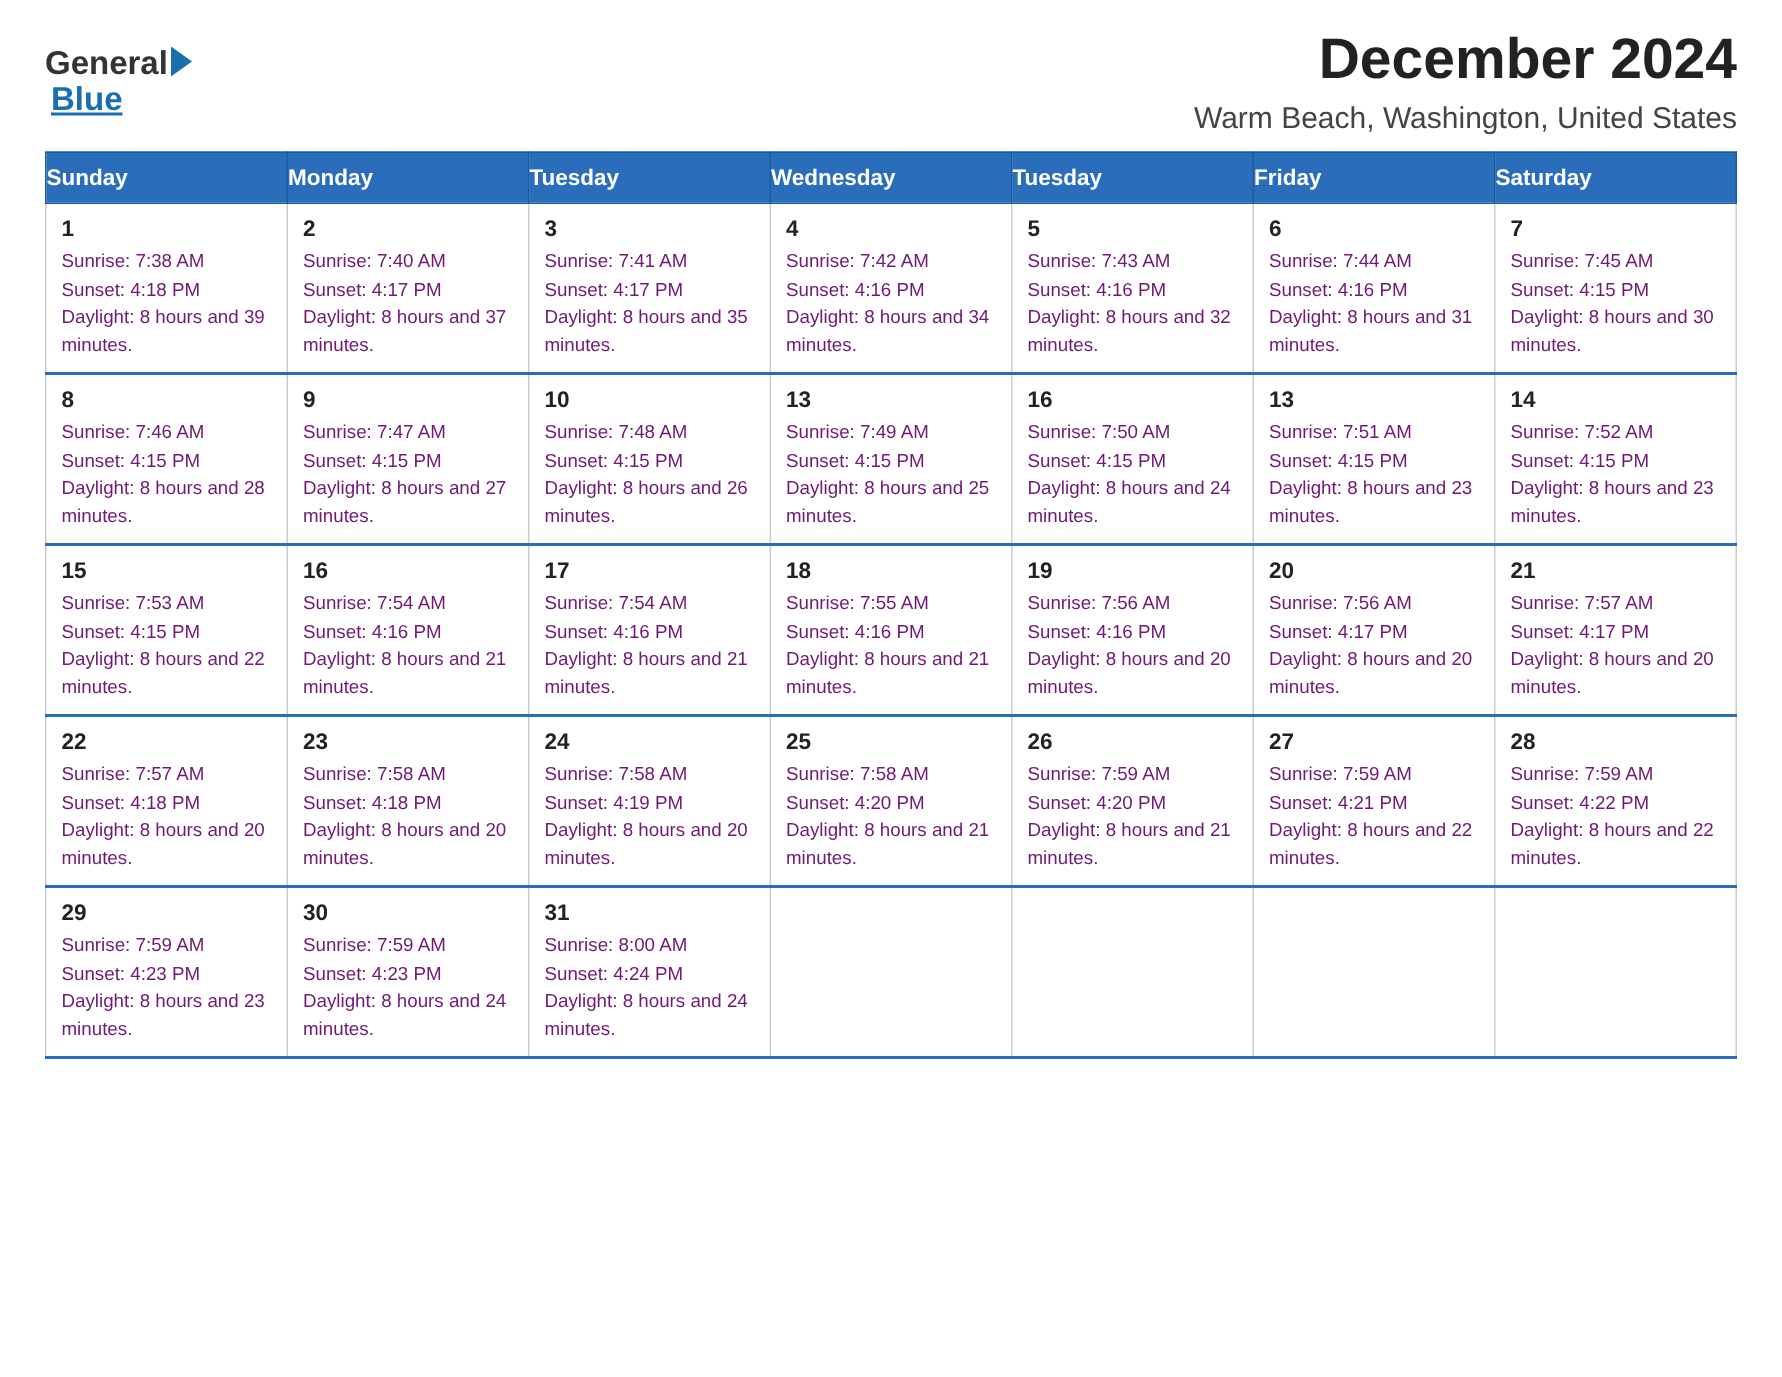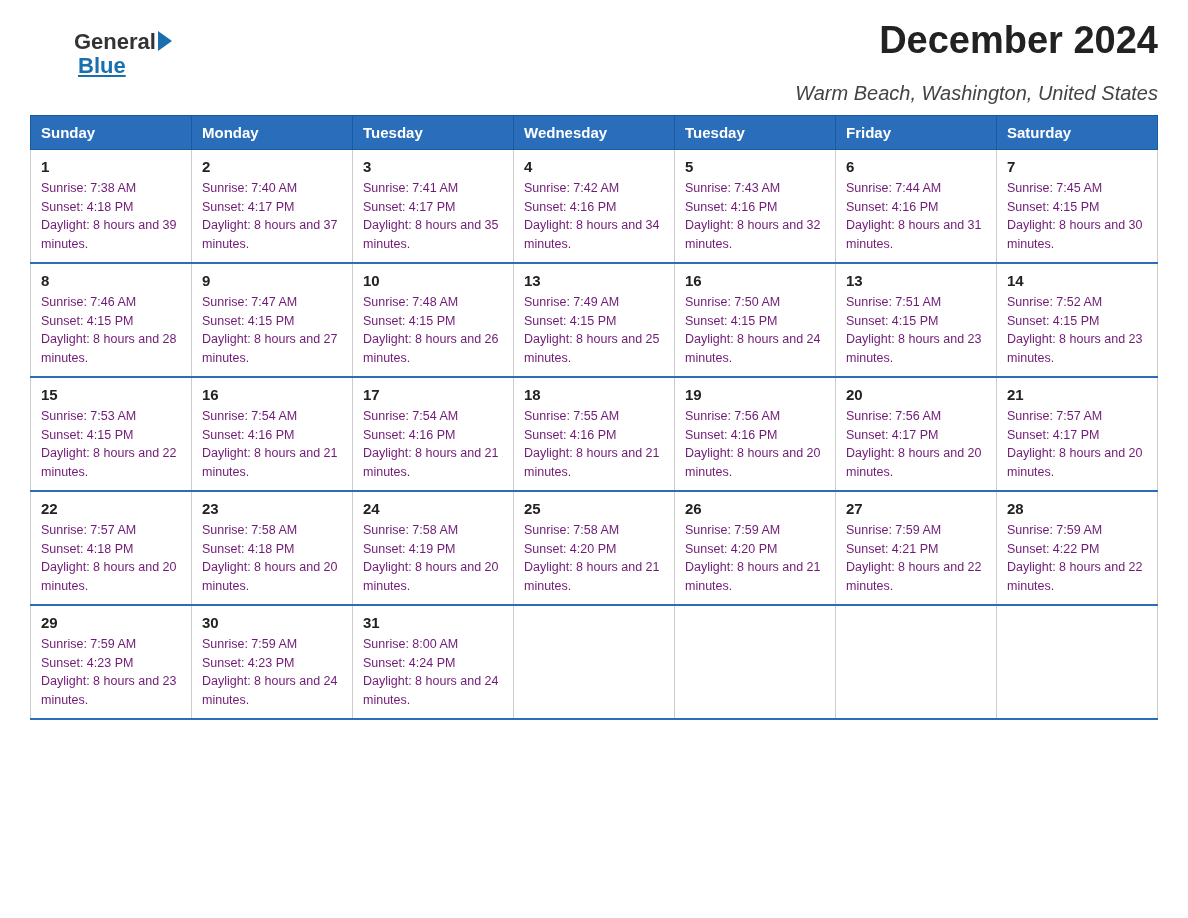--- a/index.html
+++ b/index.html
@@ -13,21 +13,20 @@
     .header {
       display: flex;
       justify-content: space-between;
       align-items: flex-start;
       margin-bottom: 10px;
     }
     .logo {
       display: flex;
       align-items: center;
       margin-top: 10px;
-      margin-left: 44px;
     }
     .logo-text-general {
       font-size: 22px;
       font-weight: bold;
       color: #333;
     }
     .logo-text-blue {
       font-size: 22px;
       font-weight: bold;
       color: #1a6faf;
@@ -47,34 +46,33 @@
     }
     .month-title {
       font-size: 38px;
       font-weight: bold;
       color: #222;
       line-height: 1.1;
     }
     .location-title {
       font-size: 20px;
       color: #444;
-      margin-top: 20px;
-      font-style: italic;
+      margin-top: 6px;
     }
     table {
       width: 100%;
       border-collapse: collapse;
       margin-top: 10px;
     }
     thead tr th {
       background-color: #2a6ebb;
       color: #ffffff;
       font-size: 15px;
       font-weight: bold;
-      padding: 8px 10px;
+      padding: 8px 0;
       text-align: left;
       border: 1px solid #1a5aa0;
     }
     tbody tr td {
       vertical-align: top;
       padding: 8px 10px;
       font-size: 13px;
       color: #222;
       border: 1px solid #ccc;
       width: 14.28%;

